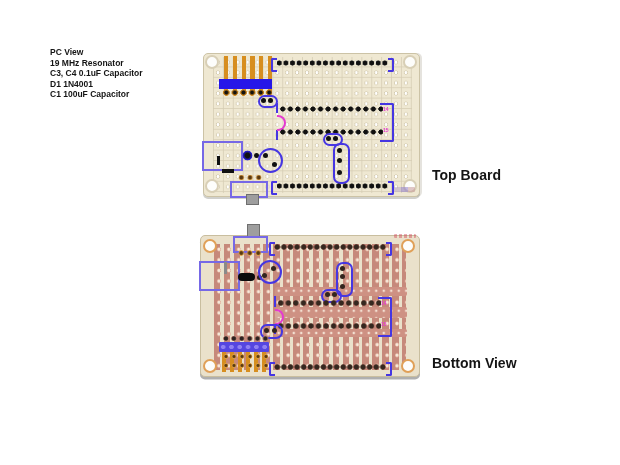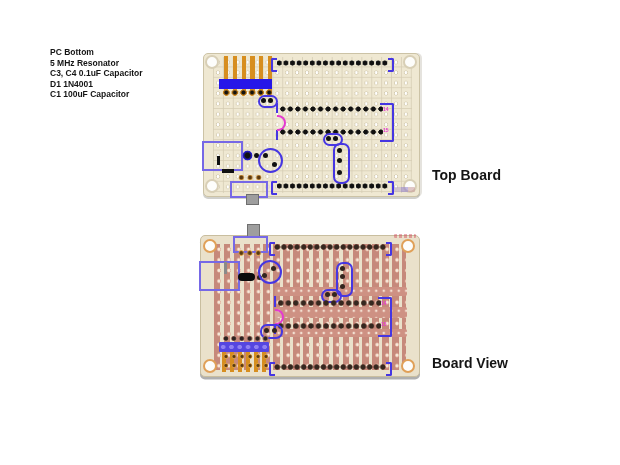--- a/index.html
+++ b/index.html
@@ -64,22 +64,22 @@
   .pinlabel{font-size:5px;font-weight:bold;color:#E43BD0;line-height:5px;}
   .tab{background:#9E9E9E;border:1px solid #6F6F6F;}
   .traces{background-image:repeating-linear-gradient(90deg, #D78E1F 0 4.2px, rgba(0,0,0,0) 4.2px 8.8px);}
   .notch{width:7px;height:12px;border:2px solid #E43BD0;border-left:none;border-radius:0 8px 8px 0;background:rgba(255,255,255,.2);}
   .print{opacity:.55;border-radius:1px;}
 </style>
 </head>
 <body>
 
 <div class="abs notes">
-  <div>PC Bottom</div>
-  <div>5 MHz Resonator</div>
+  <div>PC View</div>
+  <div>19 MHz Resonator</div>
   <div>C3, C4 0.1uF Capacitor</div>
   <div>D1 1N4001</div>
   <div>C1 100uF Capacitor</div>
 </div>
 
 <div class="board top">
   <div class="holegrid"></div>
 
   <div class="abs mhole" style="left:1px;top:1px;"></div>
   <div class="abs mhole" style="left:199px;top:1px;"></div>
@@ -203,13 +203,13 @@
 
   <div class="abs dots pinkring" style="left:21px;top:98px;width:48px;height:9px;background-size:7.9px 9px;"></div>
   <div class="abs dots violet" style="left:18px;top:106px;width:50px;height:10px;background-size:8.3px 10px;background-color:#5546E0;border-radius:1px;"></div>
   <div class="abs" style="left:21px;top:116px;width:46px;height:20px;background-image:radial-gradient(circle,#5A3A10 1px,#E8A84C 2.2px,rgba(0,0,0,0) 2.6px),repeating-linear-gradient(90deg,#D78E1F 0 4.4px,rgba(0,0,0,0) 4.4px 8px);background-size:8px 9px,auto;"></div>
 
   <div class="abs bracket left" style="left:68px;top:126px;width:4px;height:10px;"></div>
   <div class="abs dots brown" style="left:73px;top:127px;width:112px;height:8px;background-size:6.6px 8px;"></div>
   <div class="abs bracket right" style="left:185px;top:126px;width:4px;height:10px;"></div>
 </div>
 
-<div class="abs view-label" style="left:432px;top:355px;">Board View</div>
+<div class="abs view-label" style="left:432px;top:355px;">Bottom View</div>
 
 </body></html>

